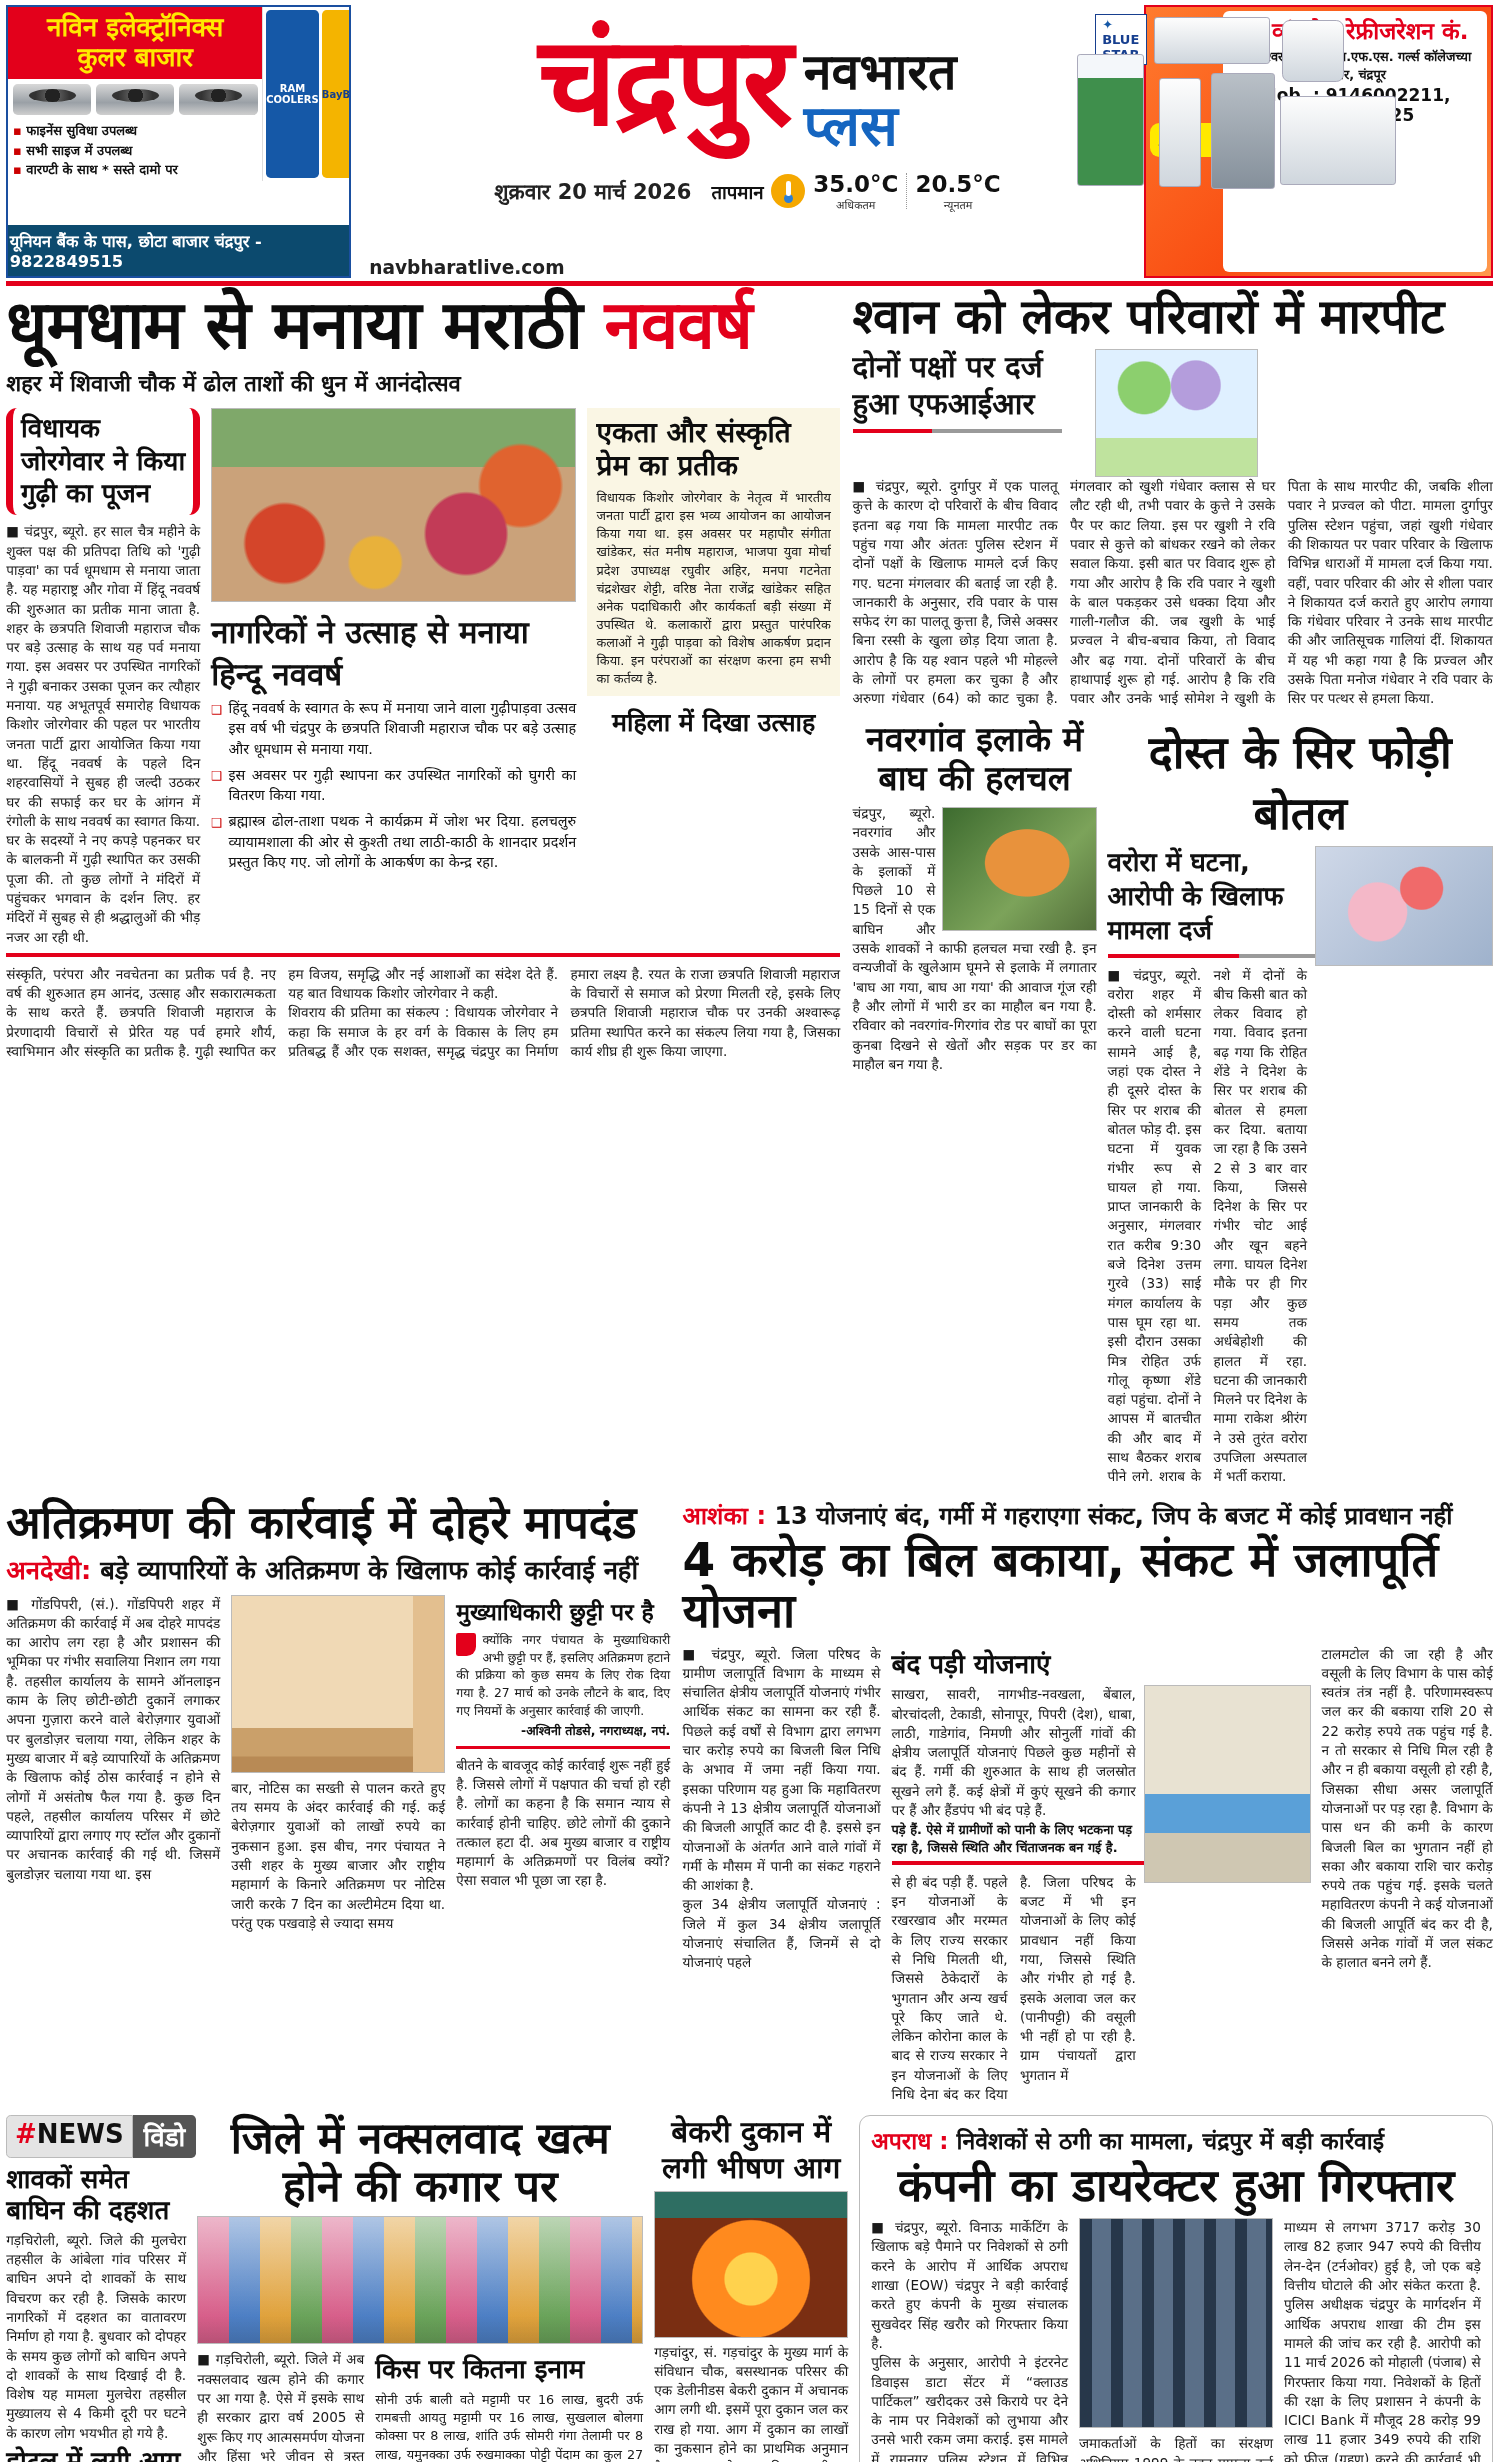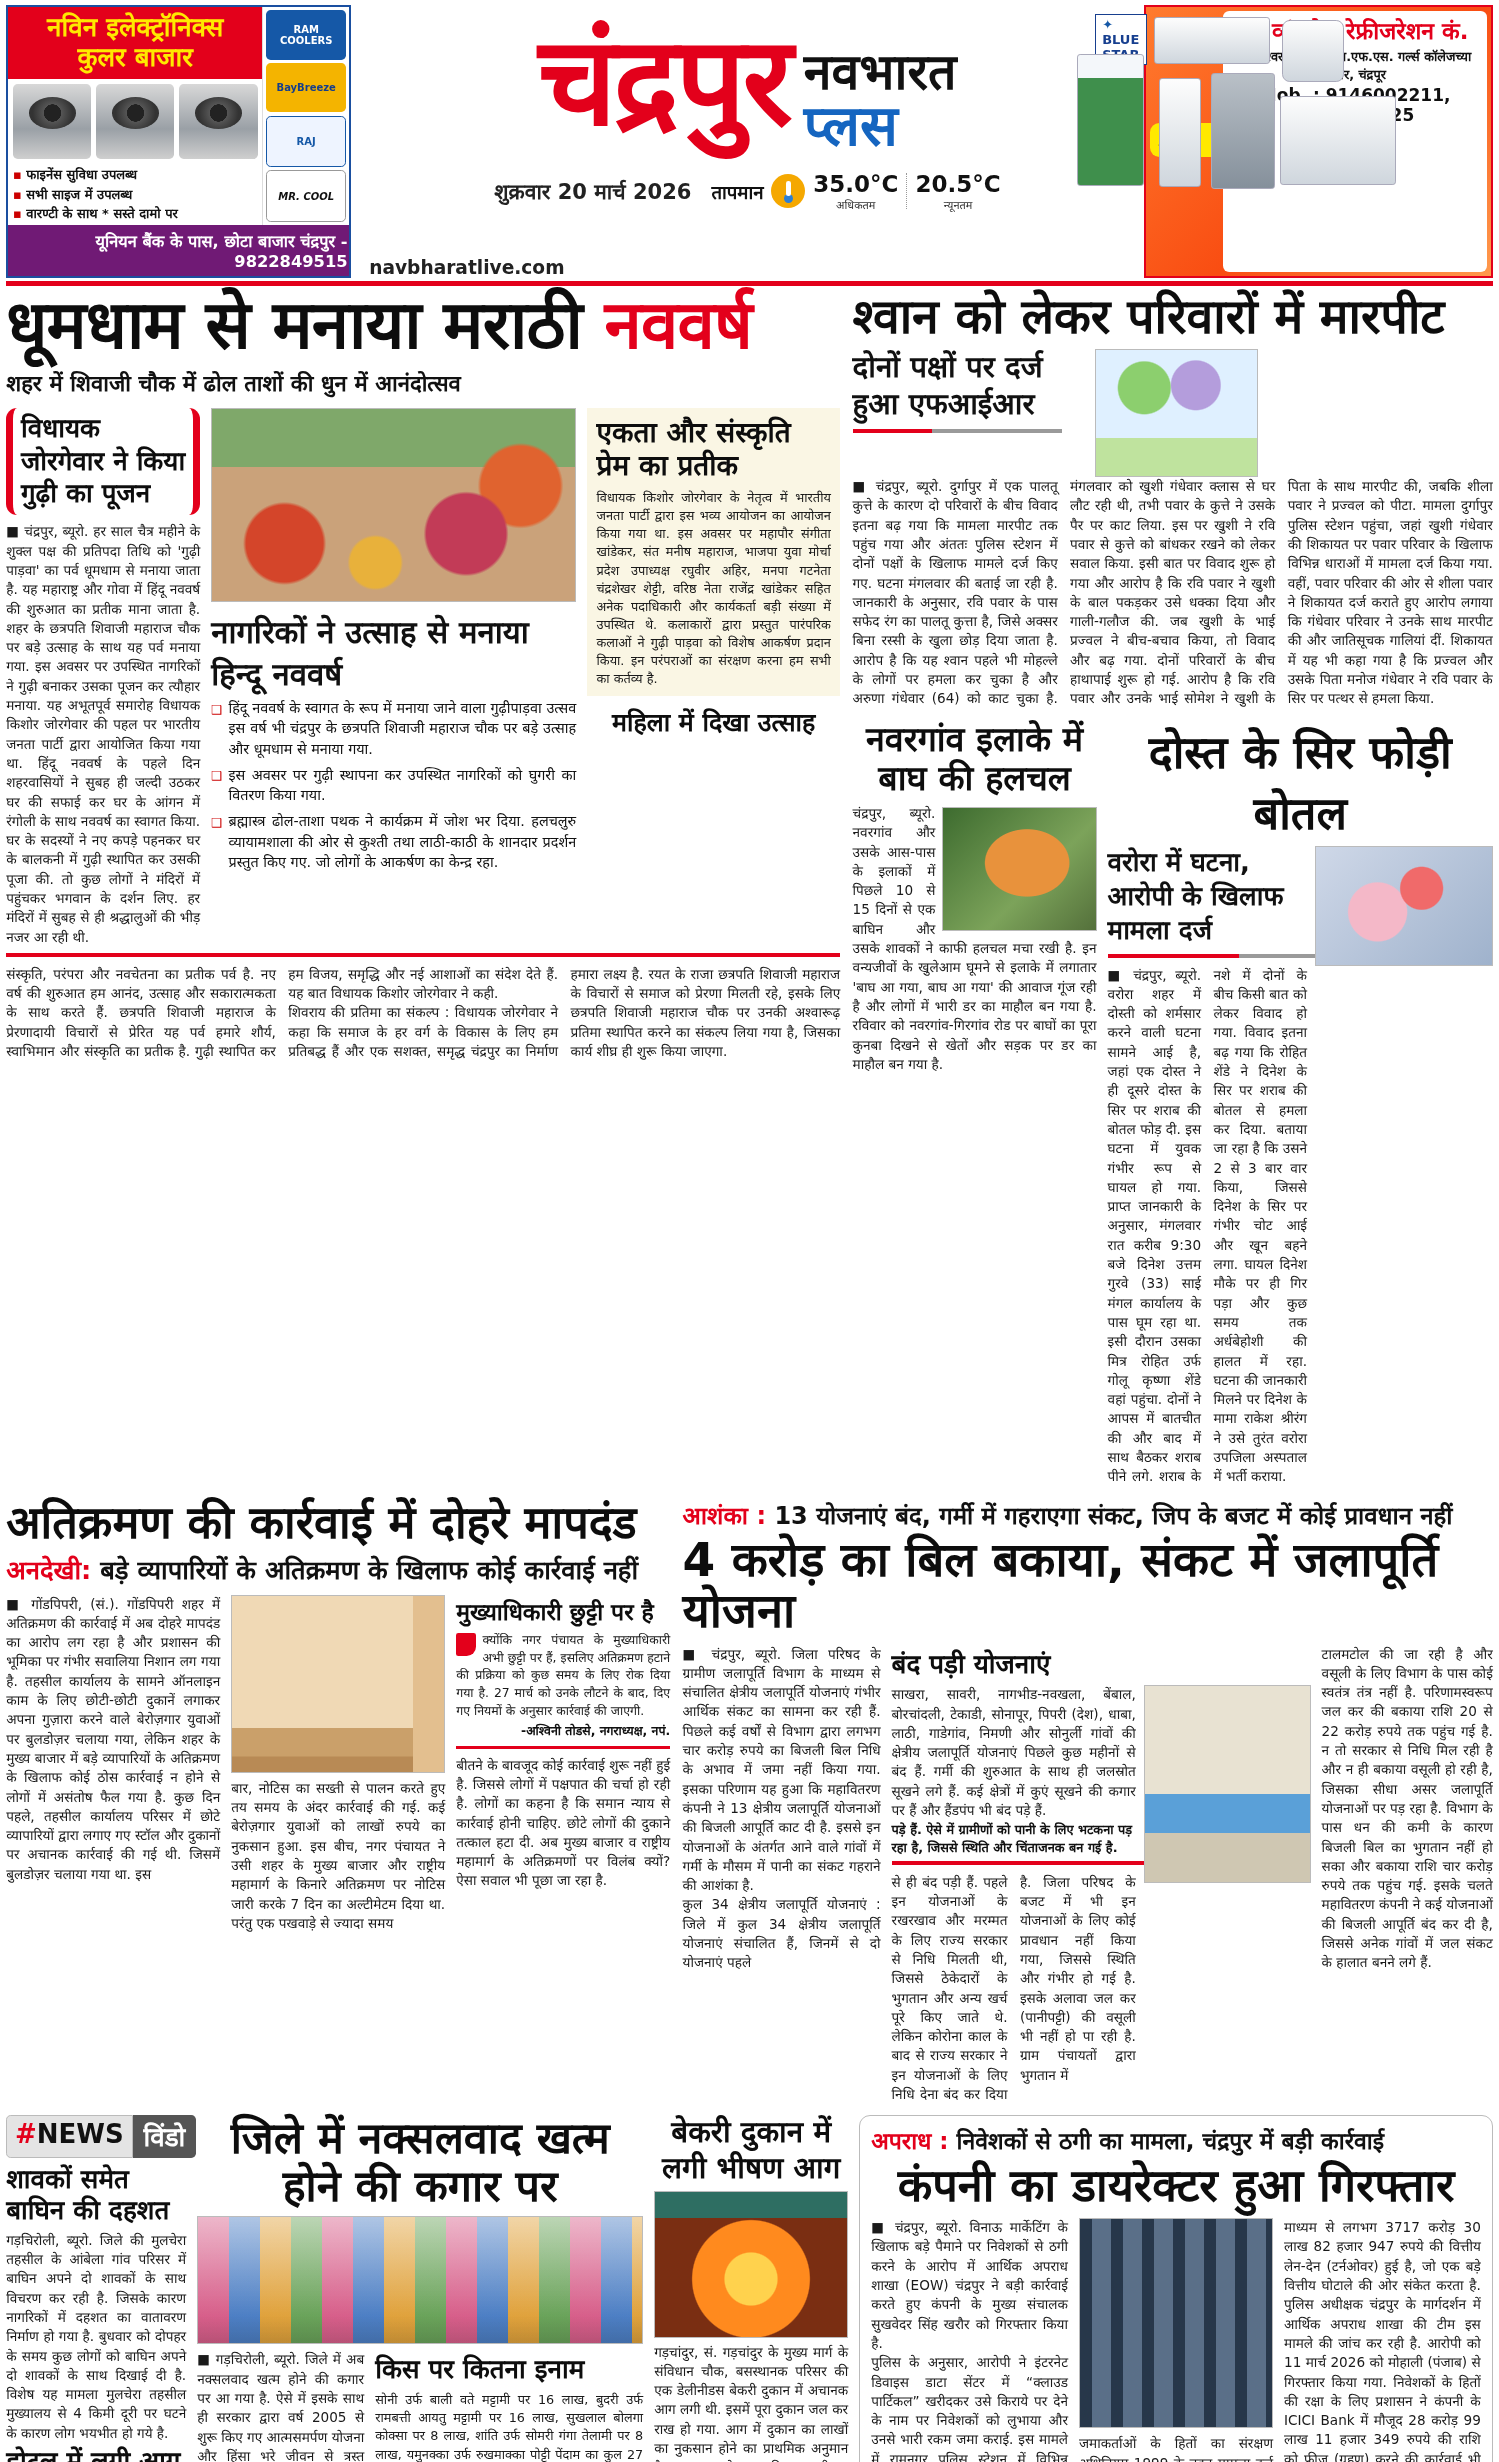--- a/index.html
+++ b/index.html
@@ -15,25 +15,25 @@
   .adL-main { flex:1; display:flex; flex-direction:column; }
   .adL-title { background:#e3001b; color:#ffe900; font-weight:800; text-align:center;
                font-size:26px; line-height:1.15; padding:6.2px 3.1px; }
   .adL-imgs { flex:1; display:flex; gap:4.7px; padding:4.7px; }
   .cooler { flex:1; background:linear-gradient(180deg,#d8d8d8,#9aa0a6 60%,#cfcfcf); border-radius:4.7px; position:relative; }
   .cooler::after { content:""; position:absolute; inset:18% 20% 40% 20%; border-radius:50%;
                    background:radial-gradient(circle,#222 30%,#555 31%,#333 70%); }
   .adL-feat { font-size:13px; font-weight:700; padding:1.6px 4.7px; line-height:1.5; }
   .adL-feat span { display:inline-block; margin-right:7.8px; }
   .adL-feat span::before { content:"▪ "; color:#c00; }
-  .adL-brands { width:87px; display:flex; flex-direction:column; gap:3.1px; padding:3.1px; border-left:1.6px solid #ddd; }
+  .adL-brands { width:87px; display:flex; flex-direction:row; gap:3.1px; padding:3.1px; border-left:1.6px solid #ddd; }
   .brand-chip { flex:1; display:flex; align-items:center; justify-content:center; font-weight:800;
                 font-size:10px; text-align:center; border-radius:4.7px; color:#fff; }
   .b0{ background:#1558a7;} .b1{ background:#f4b400; color:#143e8c;} .b2{ background:#eef4ff; color:#1558a7; border:0.8px solid #1558a7;} .b3{ background:#fff; color:#111; border:0.8px solid #999; font-style:italic;}
-  .adL-addr { background:#701a75; color:#fff; font-weight:800; text-align:right; font-size:16.3px; padding:4.7px 1.6px; }
+  .adL-addr { background:#0c4a6e; color:#fff; font-weight:800; text-align:left; font-size:16.3px; padding:4.7px 1.6px;margin-top:44px; }
 
   .mast { position:relative; text-align:center; }
   .mast-row { display:flex; justify-content:center; align-items:flex-start; gap:14px; margin-top:22px; }
   .mast-city { color:#e3001b; font-size:123px; line-height:0.9; font-weight:800; letter-spacing:-3.1px;
                font-family:"DejaVu Sans", sans-serif; }
   .mast-brand { text-align:left; margin-top:20px; }
   .mast-b1 { font-size:50px; font-weight:800; color:#111; line-height:1; }
   .mast-b2 { font-size:56px; font-weight:800; color:#1565c0; line-height:1.05; }
   .mast-sub { display:flex; align-items:center; justify-content:center; gap:20px; margin-top:15.5px; }
   .mast-date { font-size:21px; font-weight:700; color:#222; }

